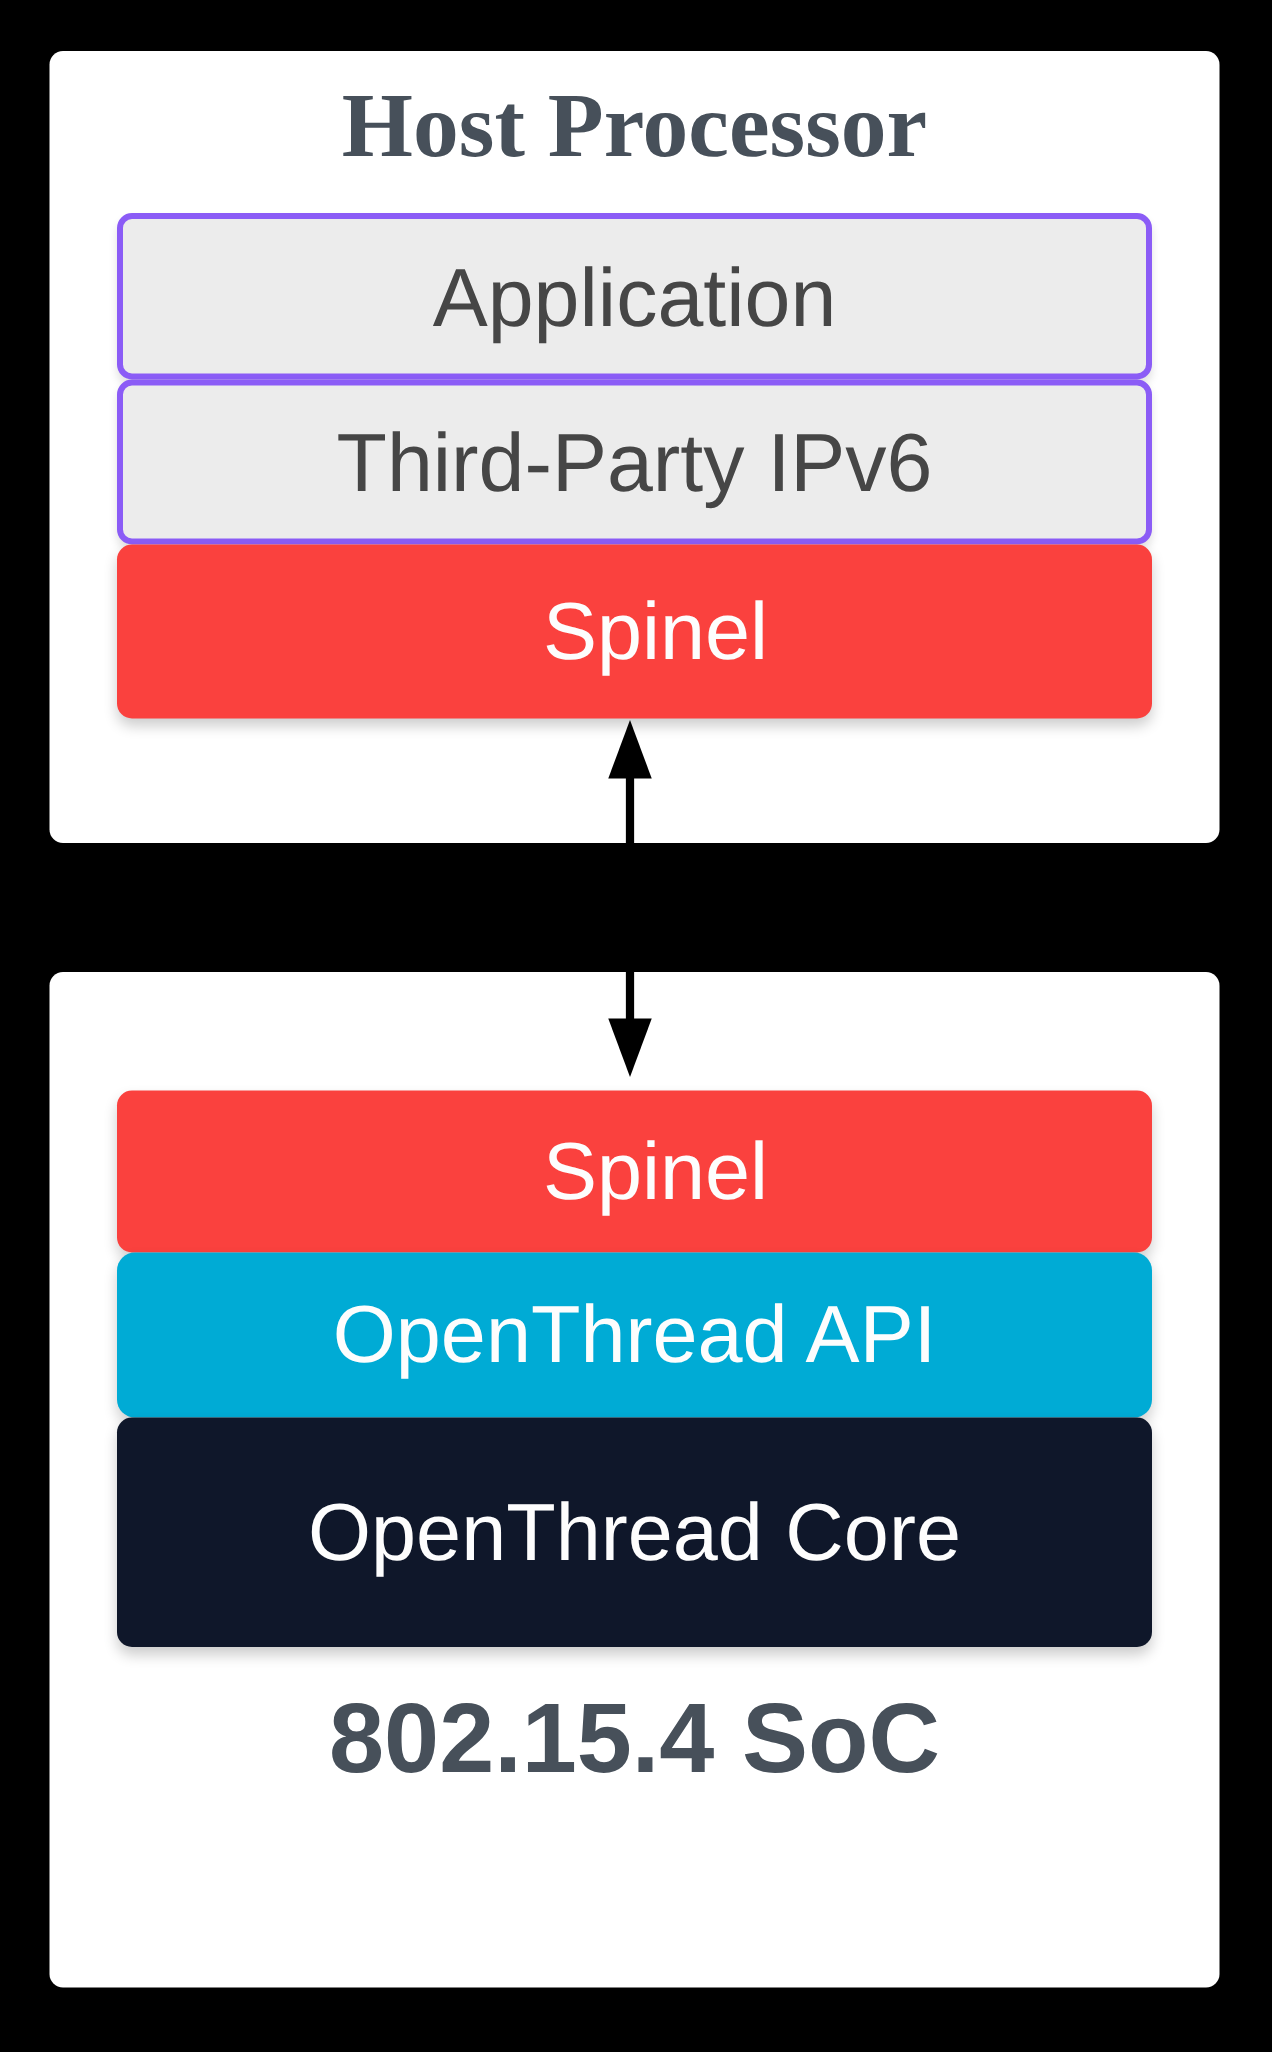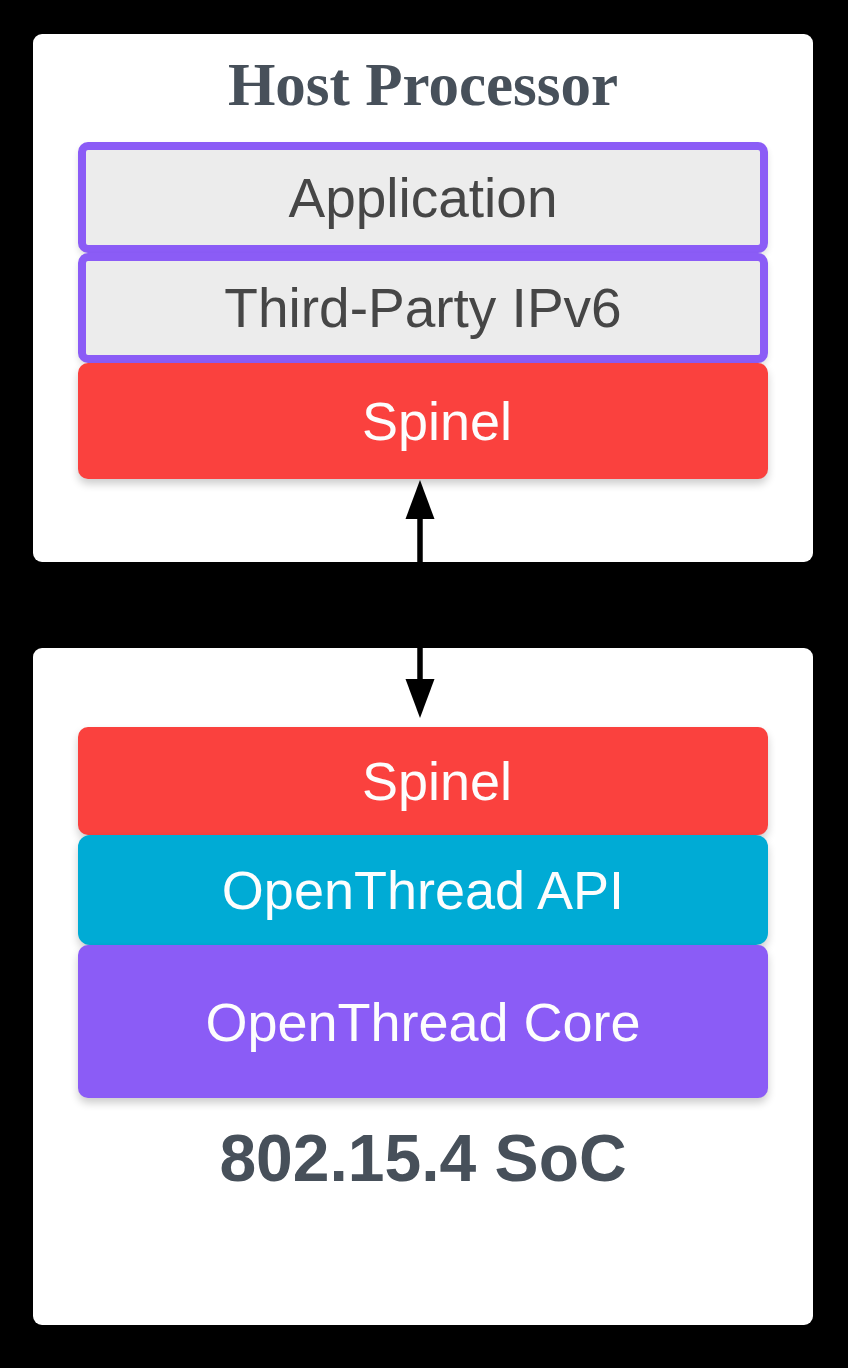--- a/index.html
+++ b/index.html
@@ -35,28 +35,28 @@
   .layer {
     display: flex;
     align-items: center;
     justify-content: center;
     border-radius: 10px;
     box-sizing: border-box;
     white-space: nowrap;
   }
   .layer--gray {
     background: #ECECEC;
-    border: 8px solid #8b5cf6;
+    border: 4px solid #8b5cf6;
     color: #464646;
     font-size: 55px;
     box-shadow: 0 4px 6px rgba(0,0,0,0.12);
   }
   .layer--red  { background: #FA413E; color: #FDFDFD; font-size: 54px; box-shadow: 0 5px 9px rgba(0,0,0,0.20); padding-left: 28px; }
   .layer--cyan { background: #00ABD5; color: #FDFDFD; font-size: 54px; box-shadow: 0 5px 9px rgba(0,0,0,0.20); }
-  .layer--blue { background: #8b5cf6; color: #FDFDFD; font-size: 54px; box-shadow: 0 5px 9px rgba(0,0,0,0.20); }
+  .layer--blue { background: #0f172a; color: #FDFDFD; font-size: 54px; box-shadow: 0 5px 9px rgba(0,0,0,0.20); }
 
   
   .layer--app         { margin-top: 12px; height: 111px; }
   .layer--ipv6        { height: 110px; }
   .layer--spinel-host { height: 116px; }
 
   
   .layer--spinel-soc  { margin-top: 79px; height: 108px; }
   .layer--api         { height: 110px; border-radius: 12px; }
   .layer--core        { height: 153px; }

